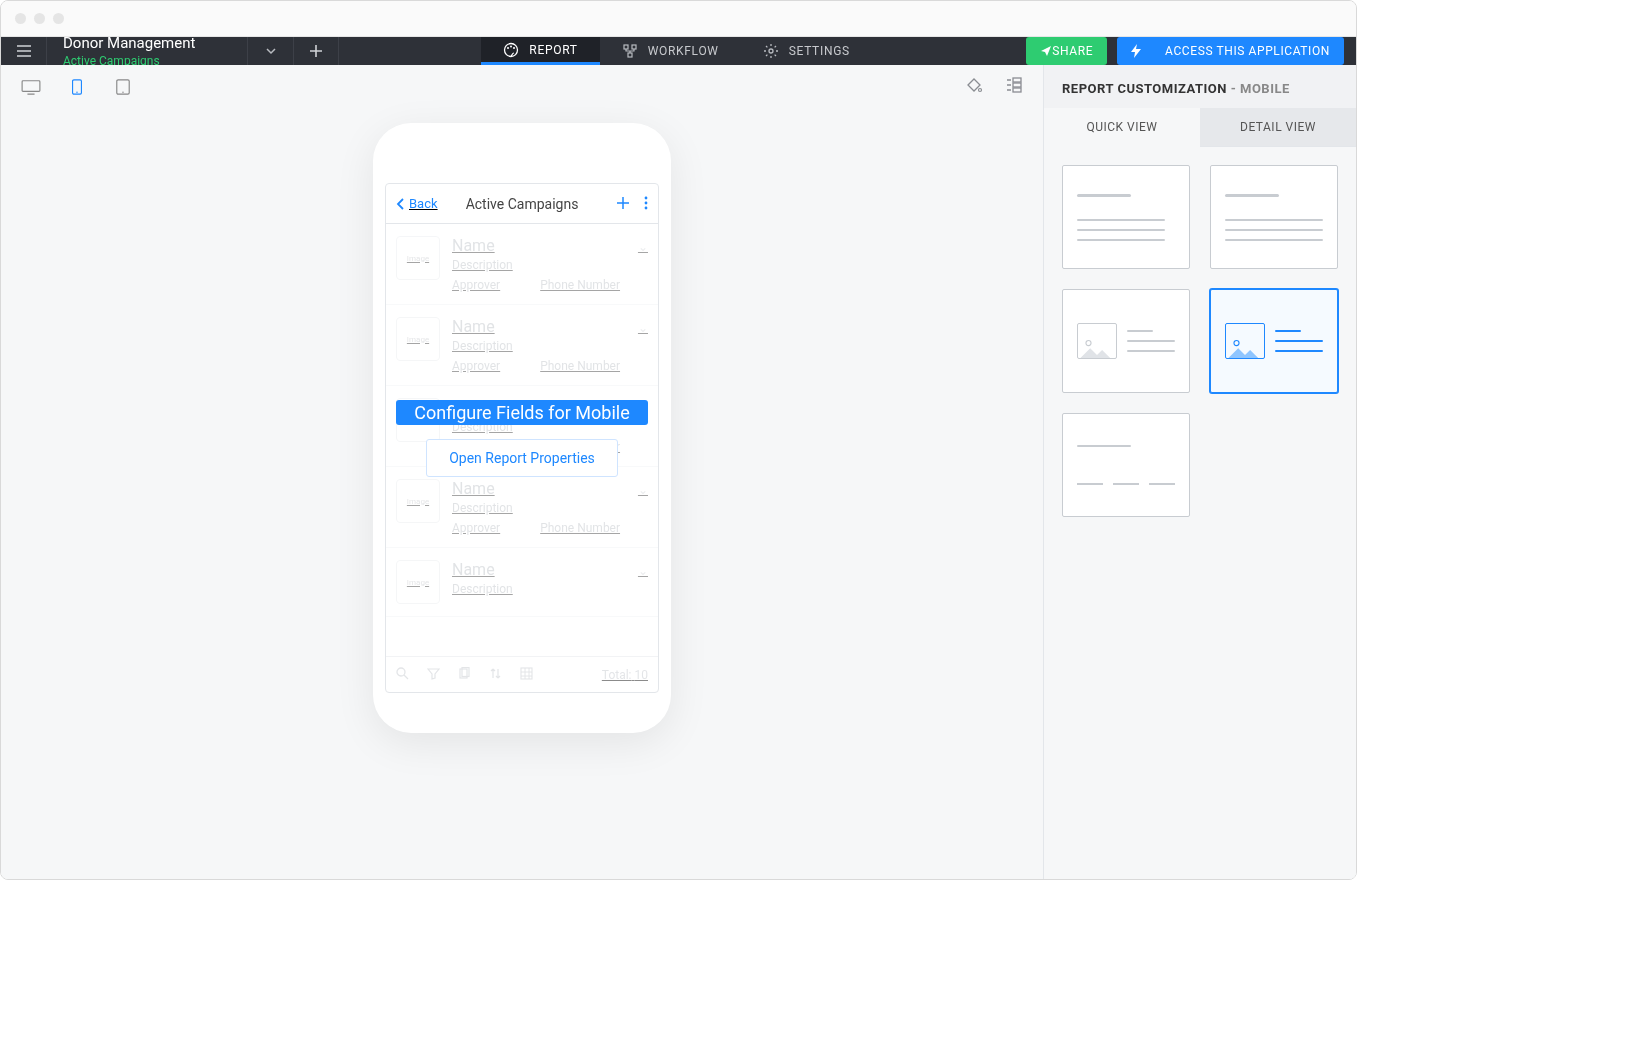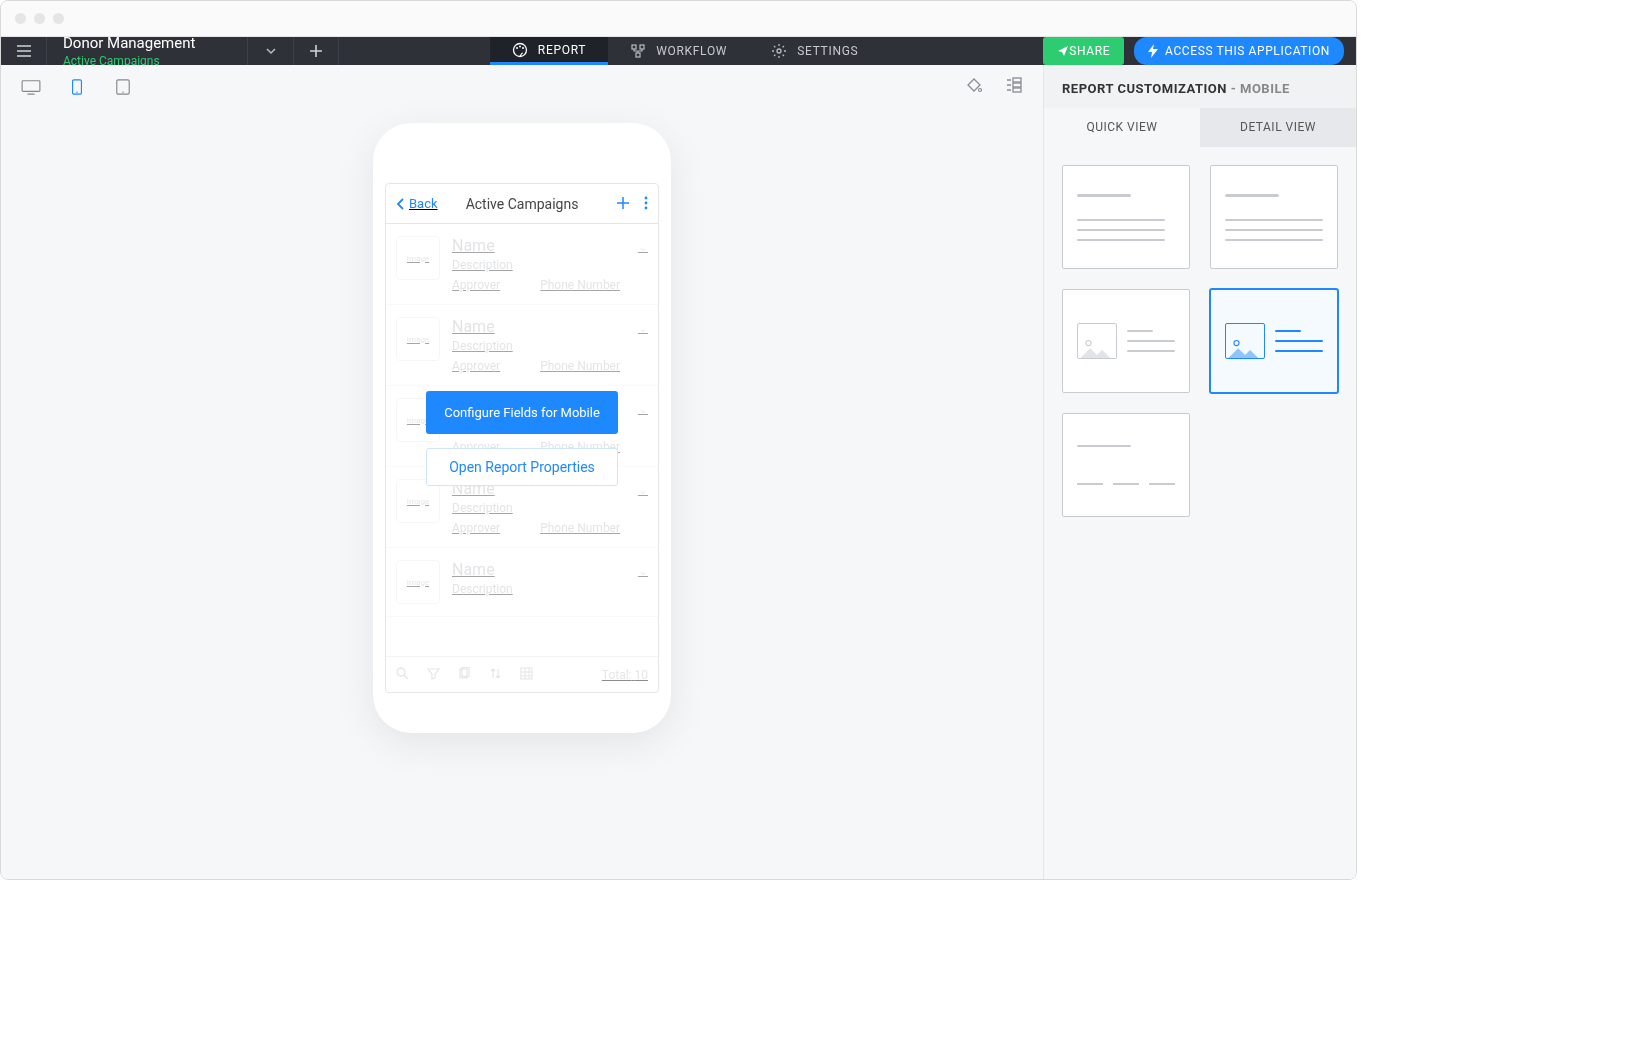--- a/index.html
+++ b/index.html
@@ -63,22 +63,22 @@
   }
   .nav-tab.active { background:#1f2228; color:#fff; border-bottom:3px solid #1e88ff; }
   .nav-tab svg { width:16px; height:16px; }
   .nav-right { display:flex; align-items:center; gap:10px; padding:0 12px; }
   .btn-share {
     background:#2ecc71; color:#fff; border:none; border-radius:3px;
     padding:7px 14px; font-size:12px; display:flex; align-items:center; 
     letter-spacing:0.6px;
   }
   .btn-access {
-    background:#1e88ff; color:#fff; border:none; border-radius:13px;
-    padding:7px 14px; font-size:12px; display:flex; align-items:center; gap:7px;
+    background:#1e88ff; color:#fff; border:none; border-radius:3px;
+    padding:7px 14px; font-size:12px; display:flex; align-items:center; gap:24px;
     letter-spacing:0.6px;
   }
 
   
   .content { flex:1; display:flex; background:#f6f7f8; position:relative; overflow:hidden; }
 
   .canvas-area {
     flex:1; display:flex; flex-direction:column;text-decoration:underline;
   }
   .device-bar {
@@ -141,21 +141,21 @@
   .phone-bottom .icons { display:flex; gap:18px; }
   .phone-bottom svg { width:13px; height:13px; }
 
   
   .phone-overlay {
     position:absolute; inset:0; display:flex; flex-direction:column;
     align-items:center; justify-content:center; gap:14px;
   }
   .btn-primary {
     background:#1e88ff; color:#fff; border:none; border-radius:3px;
-    padding:14px 18px; font-size:13px;
+    padding:2px 18px; font-size:18px;
   }
   .btn-secondary {
     background:#fff; color:#1e88ff; border:1px solid #cfe4ff; border-radius:3px;
     padding:10px 22px; font-size:14px;
   }
 
   
   .side-panel {
     width:313px; background:#f1f2f4; border-left:1px solid #e3e6ea;
     display:flex; flex-direction:column;

